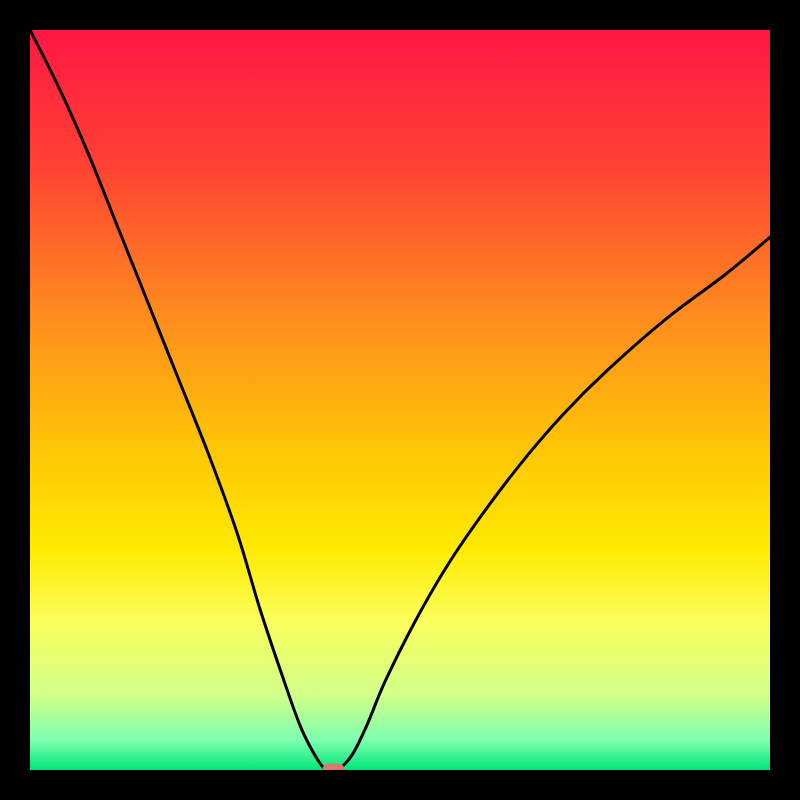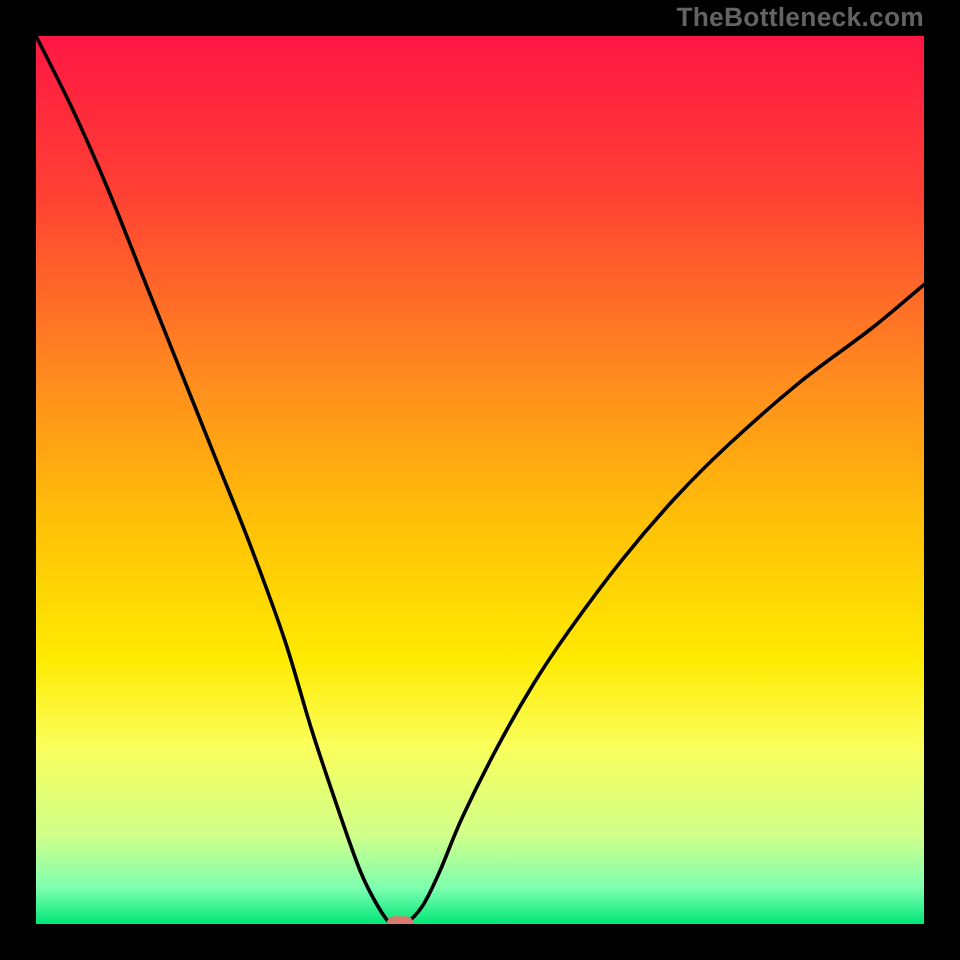--- a/index.html
+++ b/index.html
@@ -34,21 +34,20 @@
     letter-spacing: 0.2px;
   }
   svg {
     display: block;
   }
 </style>
 </head>
 <body>
 
 <div class="frame">
-  <div class="watermark">TheBottleneck.com</div>
 
   <div class="plot-area">
     <svg id="chart-svg" width="740" height="740" viewBox="0 0 740 740" preserveAspectRatio="none">
       <defs>
         <linearGradient id="bg-grad" x1="0" y1="0" x2="0" y2="1">
             <stop offset="0.0%" stop-color="#ff1744"></stop>
             <stop offset="18.0%" stop-color="#ff4133"></stop>
             <stop offset="38.0%" stop-color="#ff8a1f"></stop>
             <stop offset="55.0%" stop-color="#ffc107"></stop>
             <stop offset="70.0%" stop-color="#ffea00"></stop>

